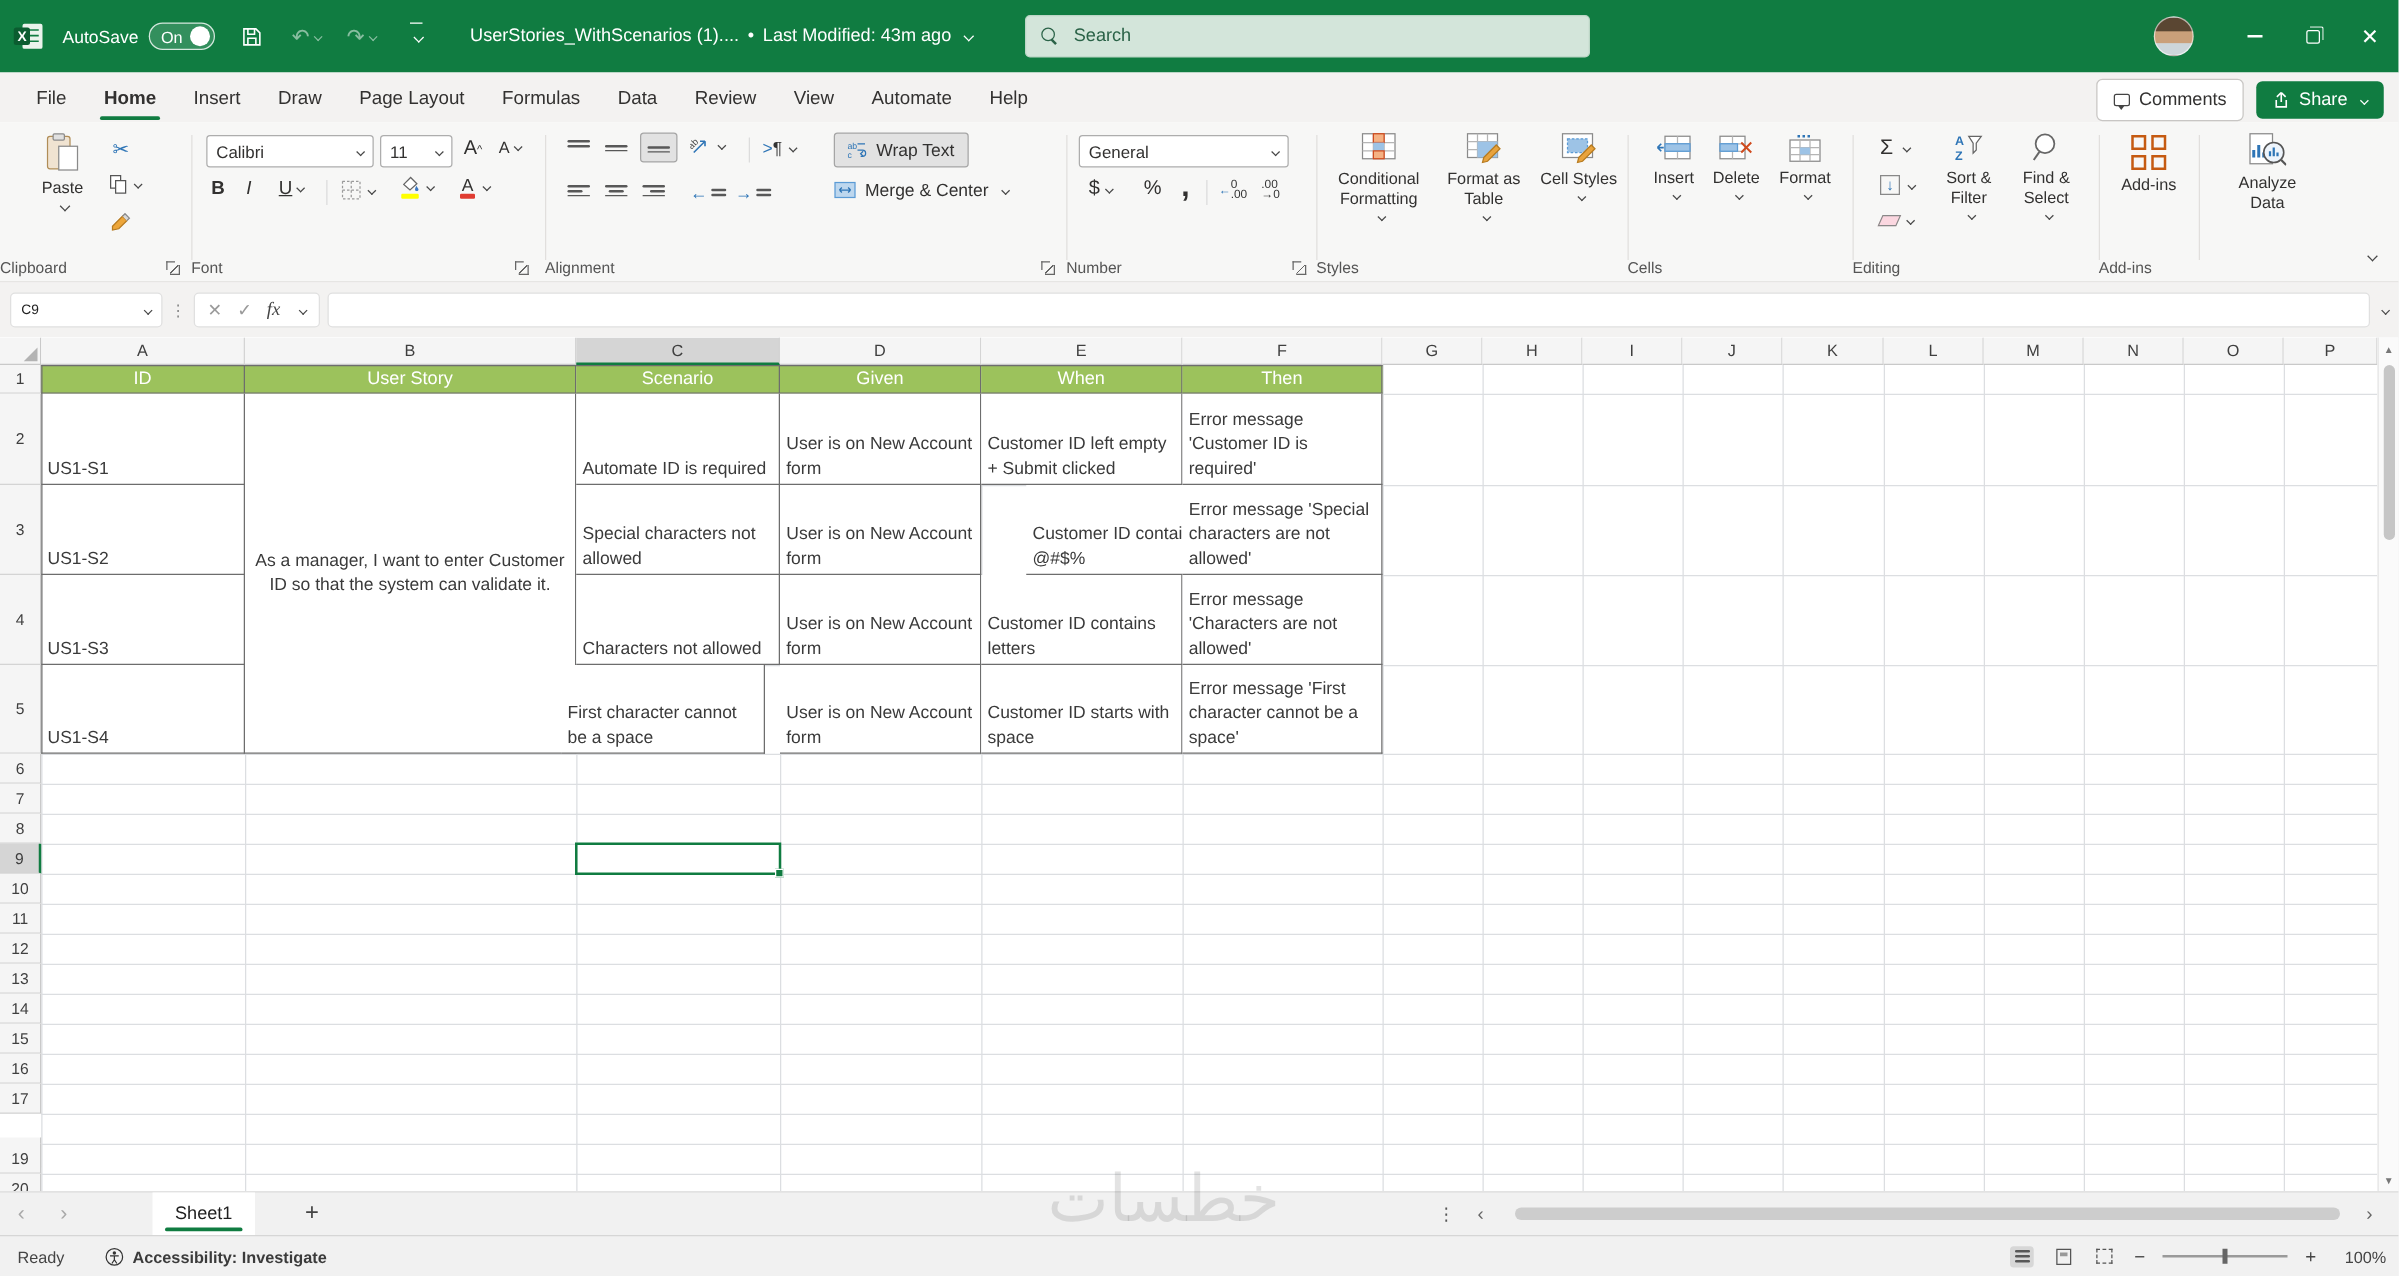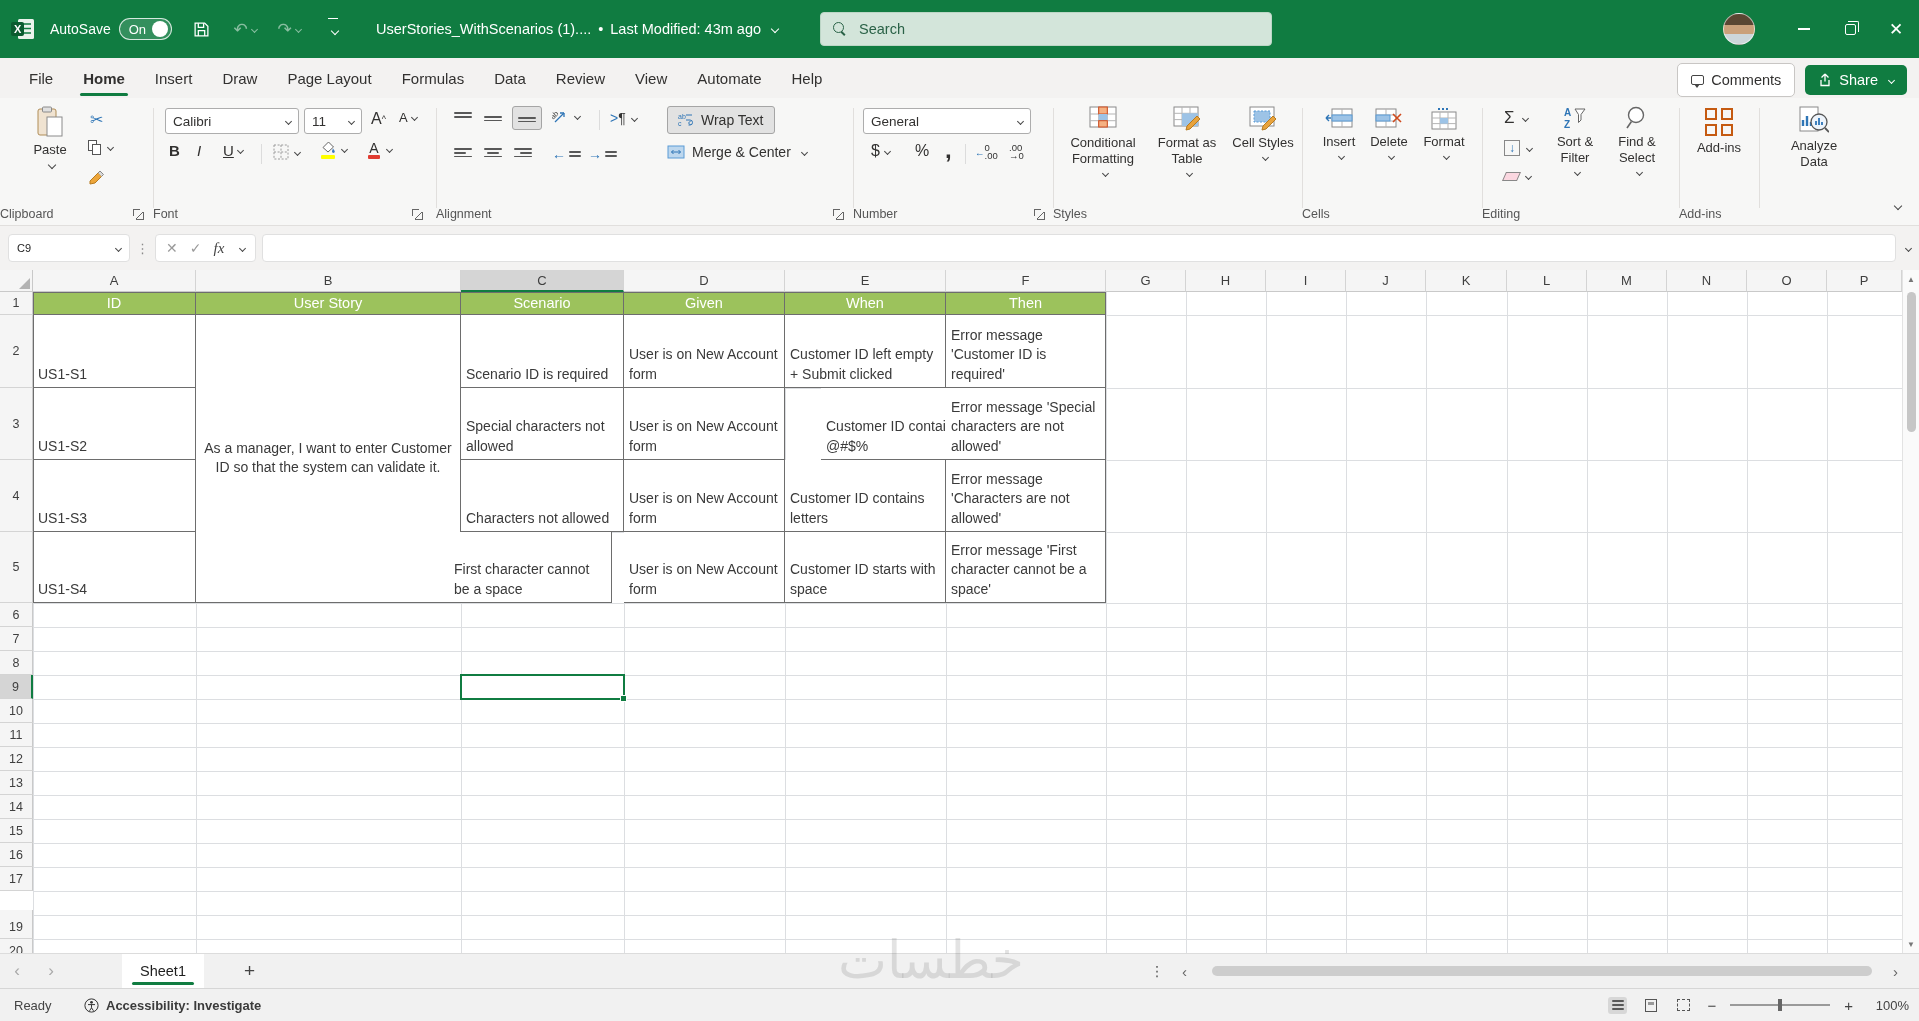--- a/index.html
+++ b/index.html
@@ -622,21 +622,21 @@
       <div class="rh" style="top: 645px; height: 24px;">19</div>
       <div class="rh" style="top: 669px; height: 24px;">20</div>
       <div class="hcell" style="left: 33px; top: 22px; width: 163px; height: 23px;">ID</div>
       <div class="hcell" style="left: 196px; top: 22px; width: 265px; height: 23px;">User Story</div>
       <div class="hcell" style="left: 461px; top: 22px; width: 163px; height: 23px;">Scenario</div>
       <div class="hcell" style="left: 624px; top: 22px; width: 161px; height: 23px;">Given</div>
       <div class="hcell" style="left: 785px; top: 22px; width: 161px; height: 23px;">When</div>
       <div class="hcell" style="left: 946px; top: 22px; width: 160px; height: 23px;">Then</div>
       <div class="tcell center" style="left: 196px; top: 45px; width: 265px; height: 288px;">As a manager, I want to enter Customer ID so that the system can validate it.</div>
       <div class="tcell" style="left: 33px; top: 45px; width: 163px; height: 73px;">US1-S1</div>
-      <div class="tcell" style="left: 461px; top: 45px; width: 163px; height: 73px;">Scenario ID is required</div>
+      <div class="tcell" style="left: 461px; top: 45px; width: 163px; height: 73px;">Automate ID is required</div>
       <div class="tcell" style="left: 624px; top: 45px; width: 161px; height: 73px;">User is on New Account form</div>
       <div class="tcell" style="left: 785px; top: 45px; width: 161px; height: 73px;">Customer ID left empty + Submit clicked</div>
       <div class="tcell" style="left: 946px; top: 45px; width: 160px; height: 73px;">Error message 'Customer ID is required'</div>
       <div class="tcell" style="left: 33px; top: 118px; width: 163px; height: 72px;">US1-S2</div>
       <div class="tcell" style="left: 461px; top: 118px; width: 163px; height: 72px;">Special characters not allowed</div>
       <div class="tcell" style="left: 624px; top: 118px; width: 161px; height: 72px;">User is on New Account form</div>
       <div class="tcell" style="left: 785px; top: 118px; width: 161px; height: 72px; margin-left: 36px;">Customer ID contains @#$%</div>
       <div class="tcell" style="left: 946px; top: 118px; width: 160px; height: 72px;">Error message 'Special characters are not allowed'</div>
       <div class="tcell" style="left: 33px; top: 190px; width: 163px; height: 72px;">US1-S3</div>
       <div class="tcell" style="left: 461px; top: 190px; width: 163px; height: 72px;">Characters not allowed</div>

